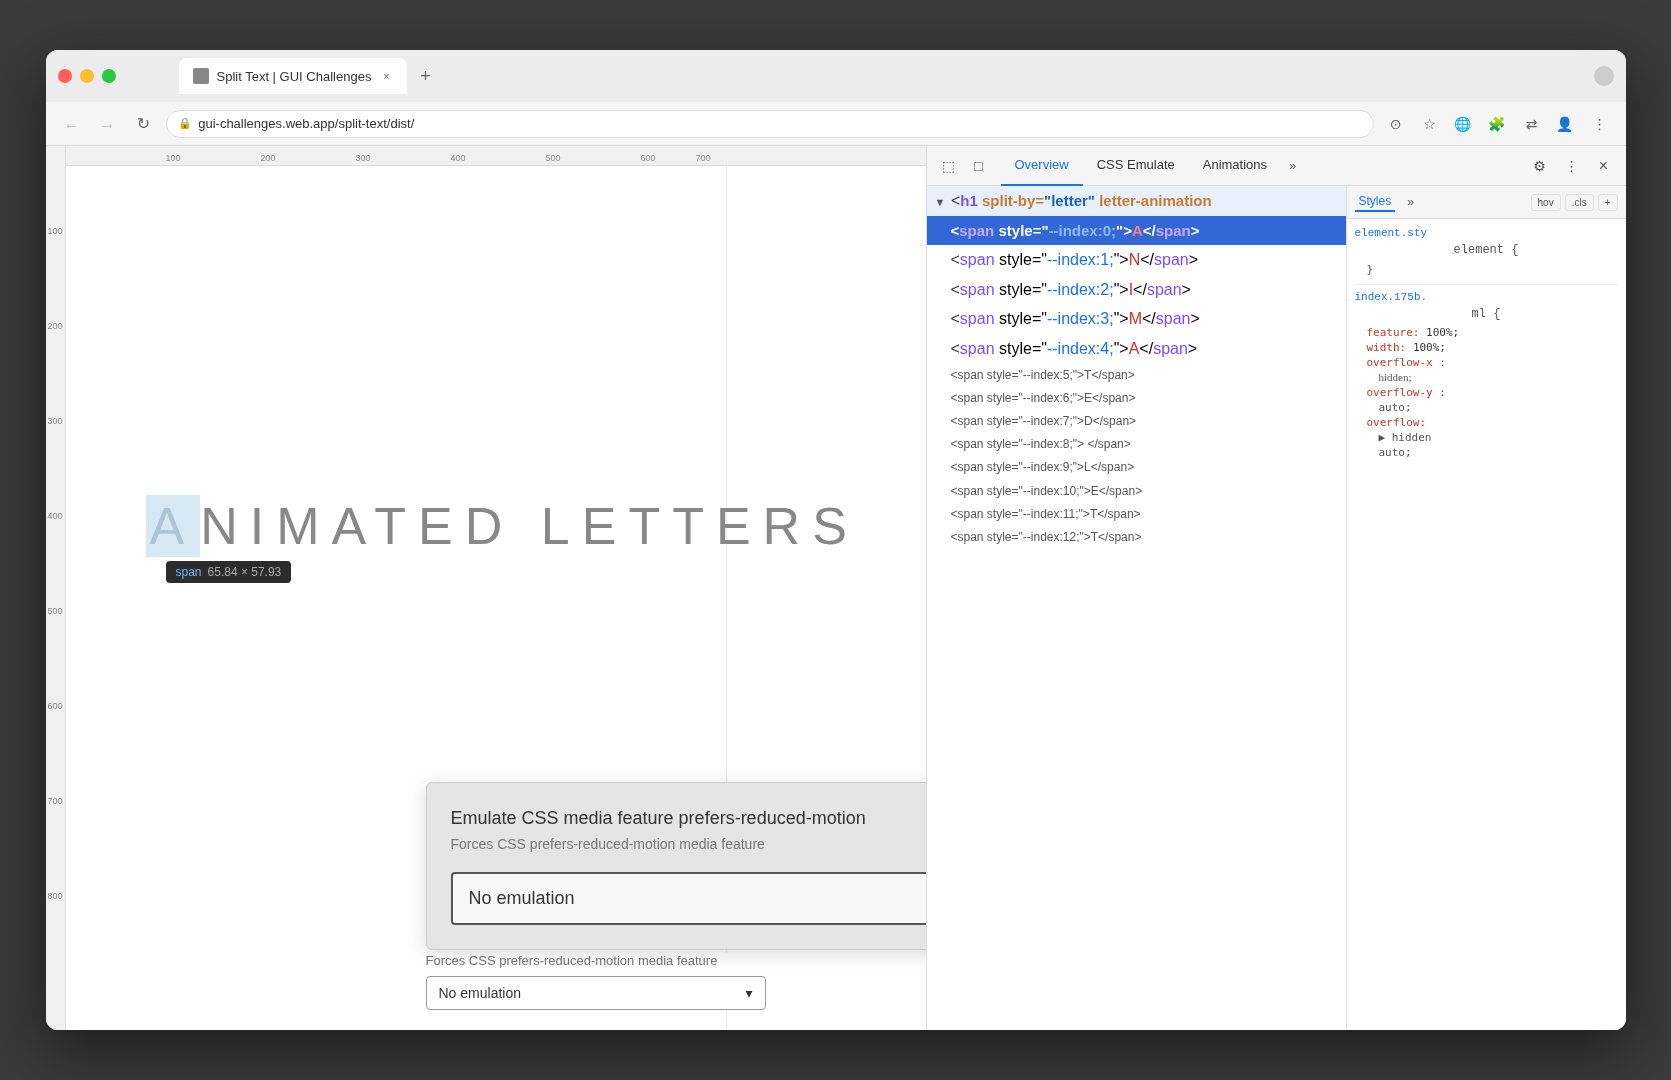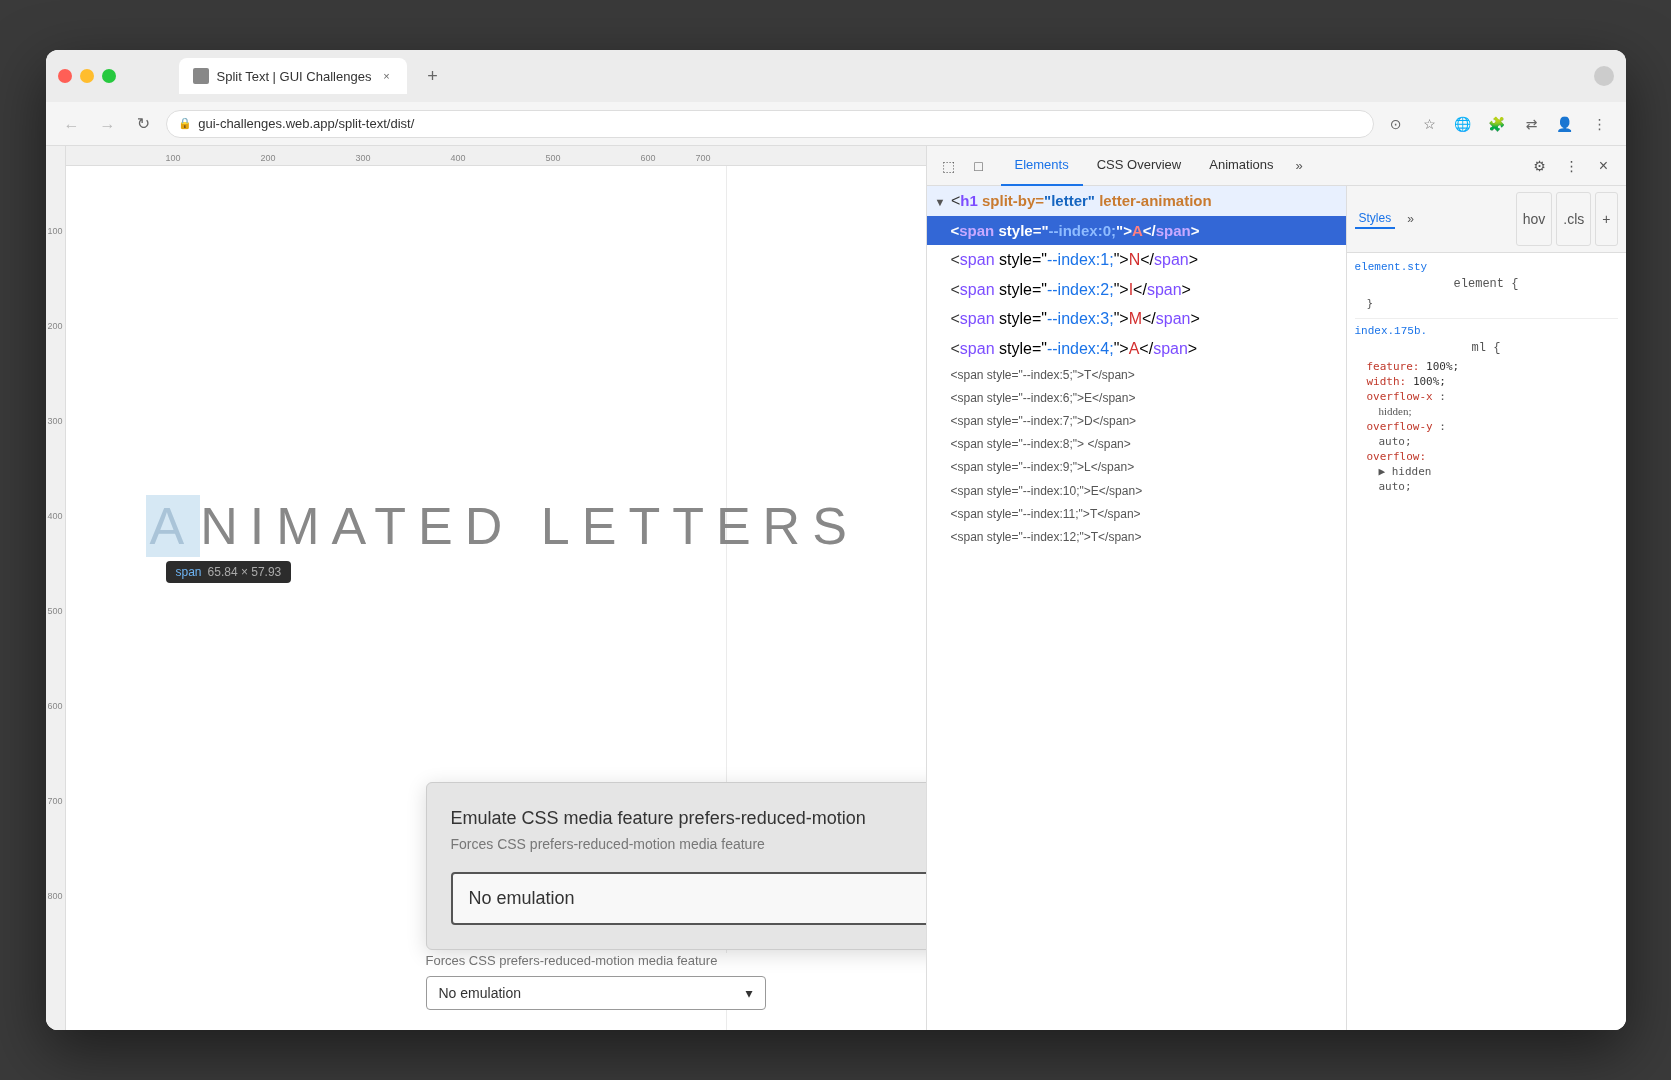--- a/index.html
+++ b/index.html
@@ -42,21 +42,21 @@
     }
 
     .tl { width: 14px; height: 14px; border-radius: 50%; }
     .tl-red { background: #ff5f56; }
     .tl-yellow { background: #ffbd2e; }
     .tl-green { background: #27c93f; }
 
     .tab-area {
       display: flex;
       align-items: center;
-      gap: 11px;
+      gap: 4px;
       flex: 1;
       padding-left: 47px;
     }
 
     .tab {
       background: #ffffff;
       border-radius: 8px 8px 0 0;
       padding: 6px 14px;
       display: flex;
       align-items: center;
@@ -455,23 +455,23 @@
     }
 
     .styles-panel-header-right {
       margin-left: auto;
       display: flex;
       align-items: center;
       gap: 4px;
     }
 
     .hov-btn {
-      font-size: 14px;
+      font-size: 10px;
       color: #555;
-      padding: 18px 6px;
+      padding: 2px 6px;
       border: 1px solid #ddd;
       border-radius: 3px;
       cursor: pointer;
     }
 
     .styles-body {
       flex: 1;
       overflow: hidden;
       padding: 8px;
     }
@@ -638,24 +638,24 @@
     </div>
 
     <div class="devtools-panel">
 
       <div class="devtools-tabs">
         <div class="devtools-tab-icons">
           <div class="devtools-tab-icon">⬚</div>
           <div class="devtools-tab-icon">□</div>
         </div>
         <div class="devtools-tab active">
-          <span>Elements</span>
+          <span>Overview</span>
         </div>
         <div class="devtools-tab">
-          <span>CSS Overview</span>
+          <span>CSS Emulate</span>
         </div>
         <div class="devtools-tab">
           <span>Animations</span>
         </div>
         <div class="devtools-tab-more">»</div>
         <div class="devtools-tab-actions">
           <div class="devtools-action-btn">⚙</div>
           <div class="devtools-action-btn">⋮</div>
           <div class="devtools-action-btn devtools-close-btn">×</div>
         </div>

